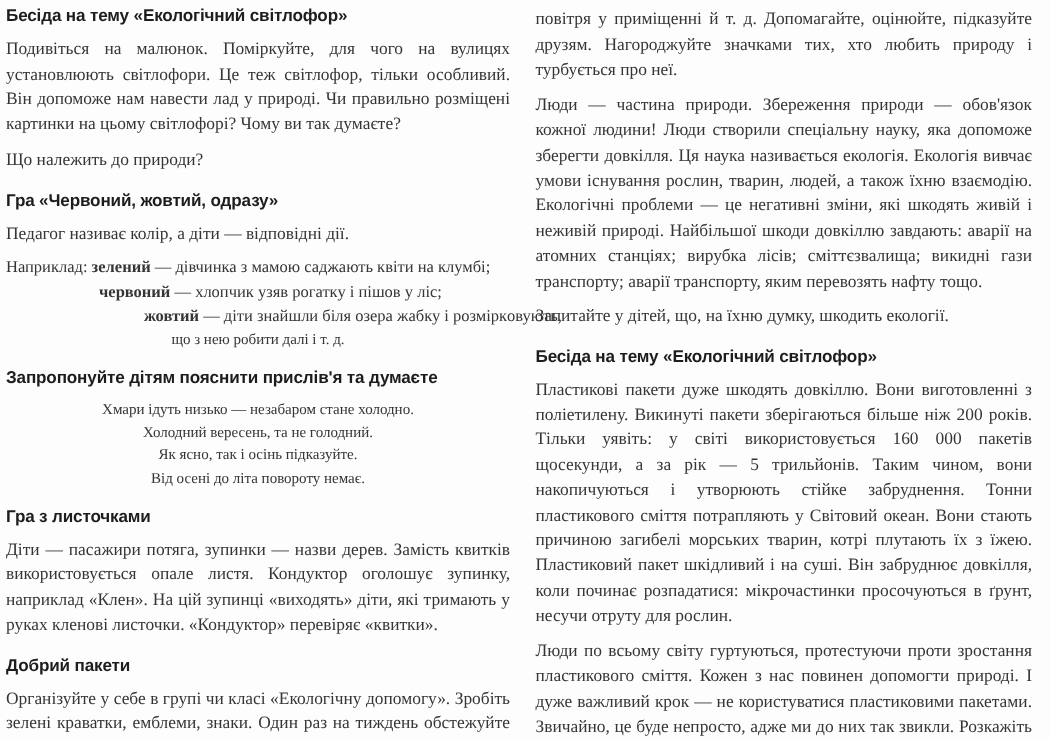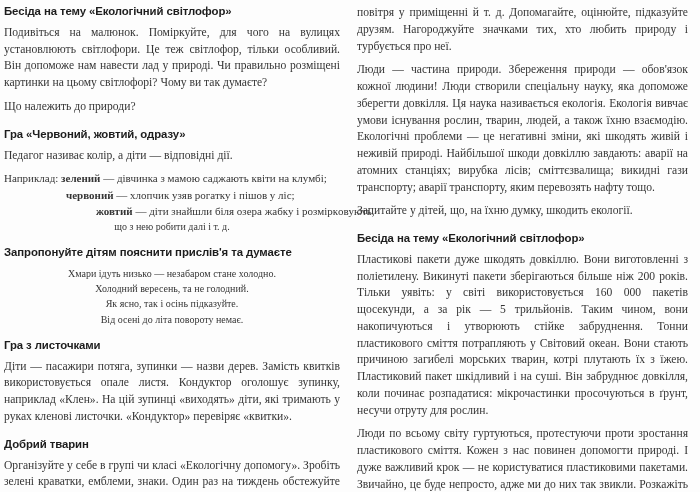--- a/index.html
+++ b/index.html
@@ -125,21 +125,21 @@
       <div class="proverbs">
         <div class="proverb">Хмари ідуть низько — незабаром стане холодно.</div>
         <div class="proverb">Холодний вересень, та не голодний.</div>
         <div class="proverb">Як ясно, так і осінь підказуйте.</div>
         <div class="proverb">Від осені до літа повороту немає.</div>
       </div>
 
       <h2 class="heading spaced">Гра з листочками</h2>
       <p class="body">Діти — пасажири потяга, зупинки — назви дерев. Замість квитків використовується опале листя. Кондуктор оголошує зупинку, наприклад «Клен». На цій зупинці «виходять» діти, які тримають у руках кленові листочки. «Кондуктор» перевіряє «квитки».</p>
 
-      <h2 class="heading spaced">Добрий тварин</h2>
+      <h2 class="heading spaced">Добрий пакети</h2>
       <p class="body last">Організуйте у себе в групі чи класі «Екологічну допомогу». Зробіть зелені краватки, емблеми, знаки. Один раз на тиждень обстежуйте всю територію ділянки дитячого садка чи шкільного двору, звертаючи увагу на те, чи є сміття, чи багато залишається харчових відходів, чи правильно діти доглядають за тваринами, кімнатними рослинами, чи чисте</p>
 
     </div>
   </div>
 
   <div class="col col-right">
     <div class="col-right-inner">
 
       <p class="body">повітря у приміщенні й т. д. Допомагайте, оцінюйте, підказуйте друзям. Нагороджуйте значками тих, хто любить природу і турбується про неї.</p>
 

